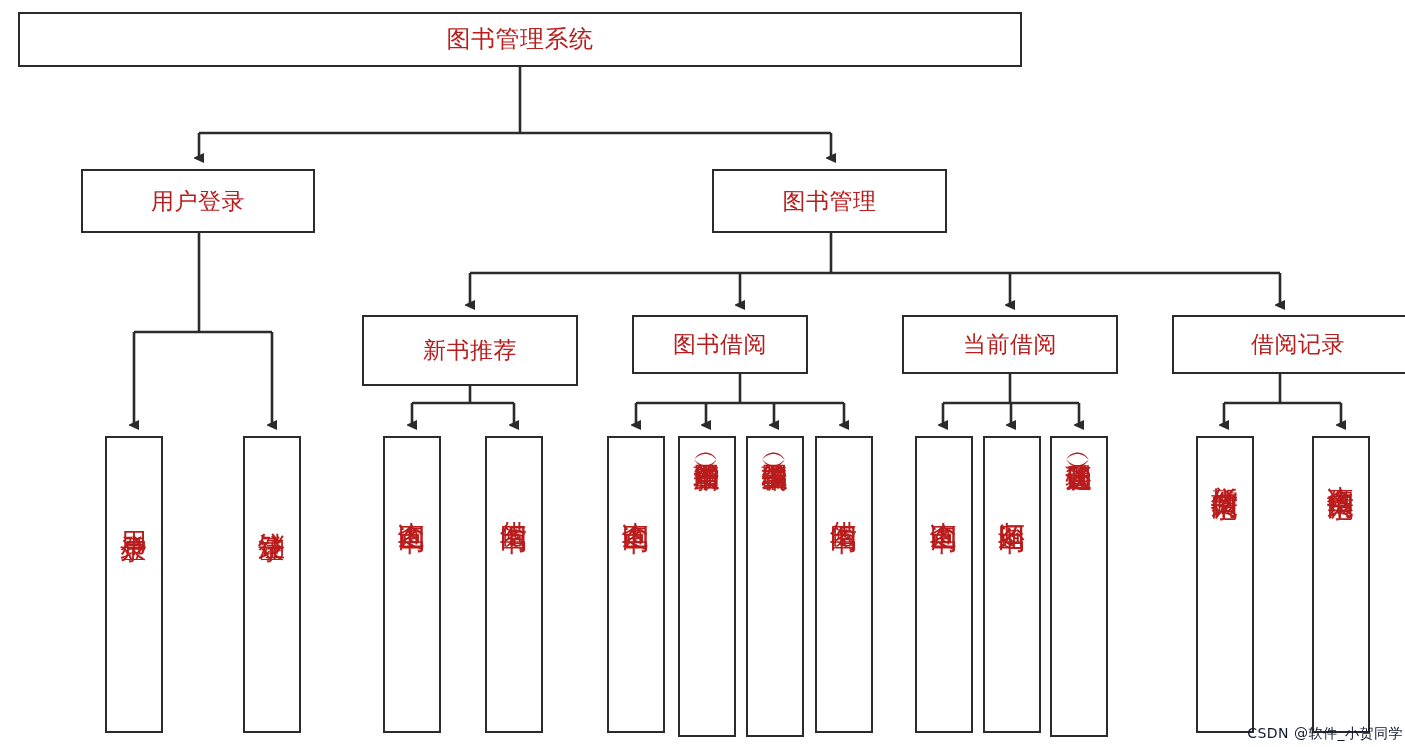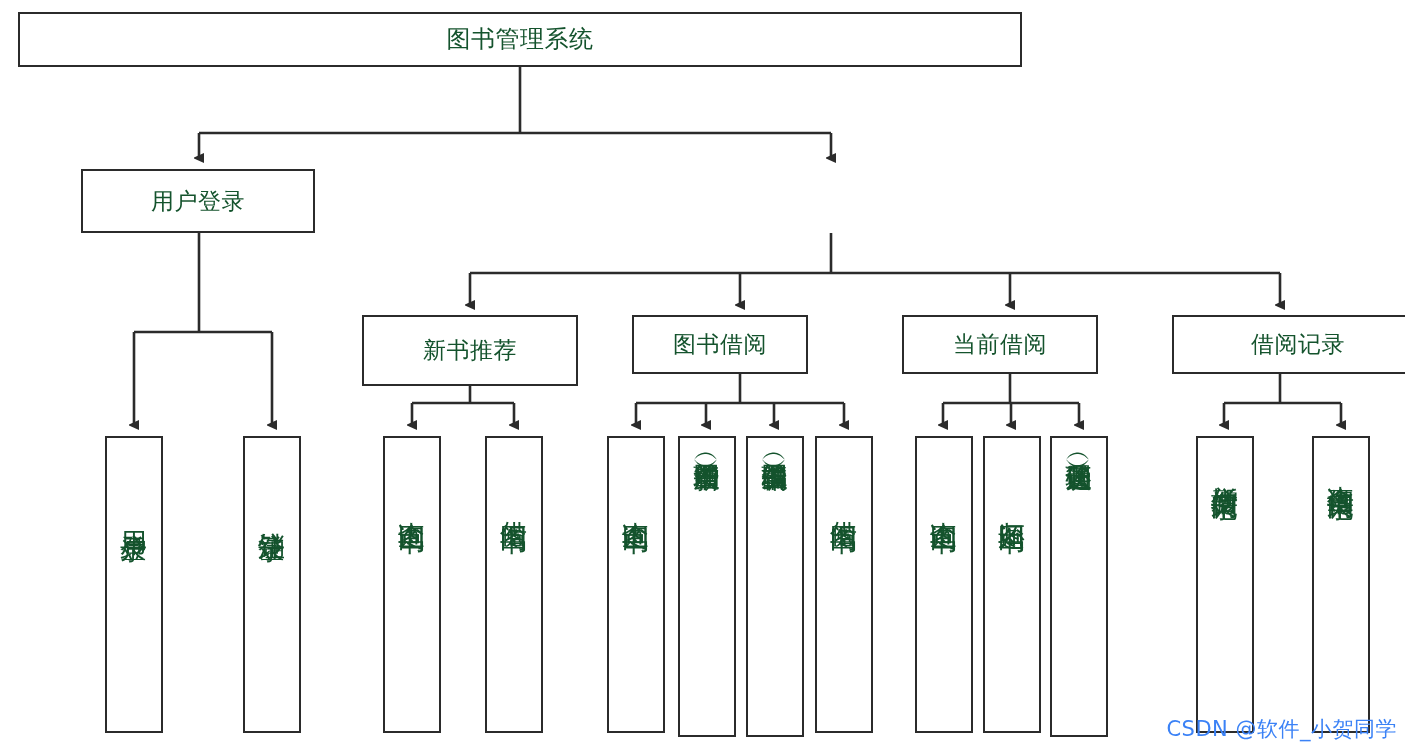--- a/index.html
+++ b/index.html
@@ -27,21 +27,21 @@
     pointer-events: none;
   }
   .node {
     position: absolute;
     box-sizing: border-box;
     border: 2.5px solid #2b2b2b;
     background: #ffffff;
     display: flex;
     align-items: center;
     justify-content: center;
-    color: #14532d;
+    color: #b91c1c;
   }
   .node .label {
     display: block;
     text-align: center;
     line-height: 1.15;
     white-space: nowrap;
   }
   
   .node.horiz .label {
     font-size: 23px;
@@ -63,24 +63,24 @@
     line-height: 1;
     letter-spacing: 2px;
     white-space: nowrap;
   }
   .node.vert.tall .label {
     font-size: 26px;
     letter-spacing: 0px;
   }
   .watermark {
     position: absolute;
-    right: 8px;
+    right: 2px;
     bottom: 4px;
-    font-size: 21px;
-    color: #3b82f6;
+    font-size: 14px;
+    color: #0f172a;
     white-space: nowrap;
     letter-spacing: 0.5px;
   }
 </style>
 </head>
 <body>
 
 <div id="canvas">
 
   <svg id="edges" viewBox="0 0 1405 747" xmlns="http://www.w3.org/2000/svg">
@@ -133,28 +133,31 @@
     </g>
   </svg>
 
   <div class="node horiz root" style="left:18px; top:12px; width:1004px; height:55px;">
     <span class="label">图书管理系统</span>
   </div>
 
   <div class="node horiz" style="left:81px; top:169px; width:234px; height:64px;">
     <span class="label">用户登录</span>
   </div>
+  <div class="node horiz" style="left:712px; top:169px; width:235px; height:64px;">
+    <span class="label">图书管理</span>
+  </div>
 
   <div class="node horiz" style="left:362px; top:315px; width:216px; height:71px;">
     <span class="label">新书推荐</span>
   </div>
   <div class="node horiz" style="left:632px; top:315px; width:176px; height:59px;">
     <span class="label">图书借阅</span>
   </div>
-  <div class="node horiz" style="left:902px; top:315px; width:196px; height:59px;">
+  <div class="node horiz" style="left:902px; top:315px; width:216px; height:59px;">
     <span class="label">当前借阅</span>
   </div>
   <div class="node horiz" style="left:1172px; top:315px; width:252px; height:59px;">
     <span class="label">借阅记录</span>
   </div>
 
   <div class="node vert" style="left:105px; top:436px; width:58px; height:297px; padding-top:72px;">
     <span class="label">用户登录</span>
   </div>
   <div class="node vert" style="left:243px; top:436px; width:58px; height:297px; padding-top:72px;">

